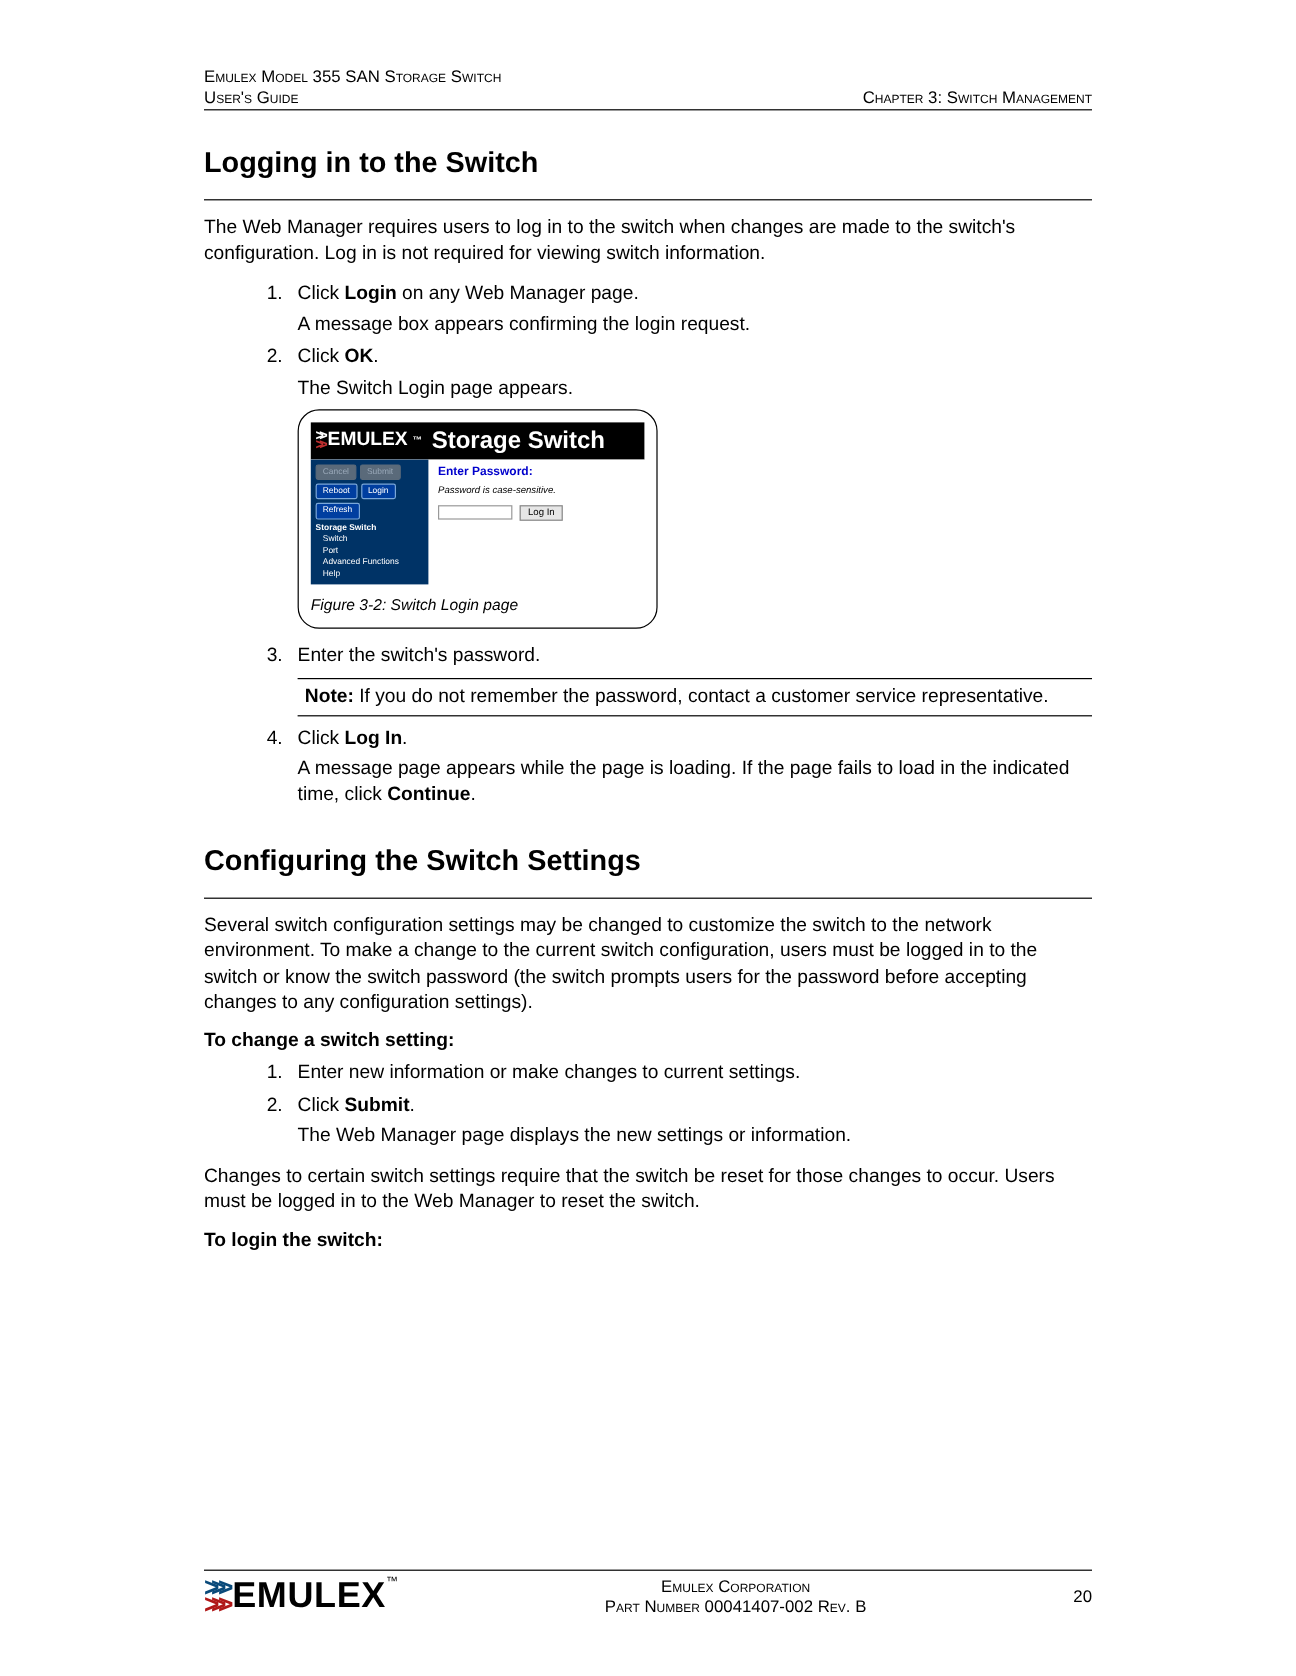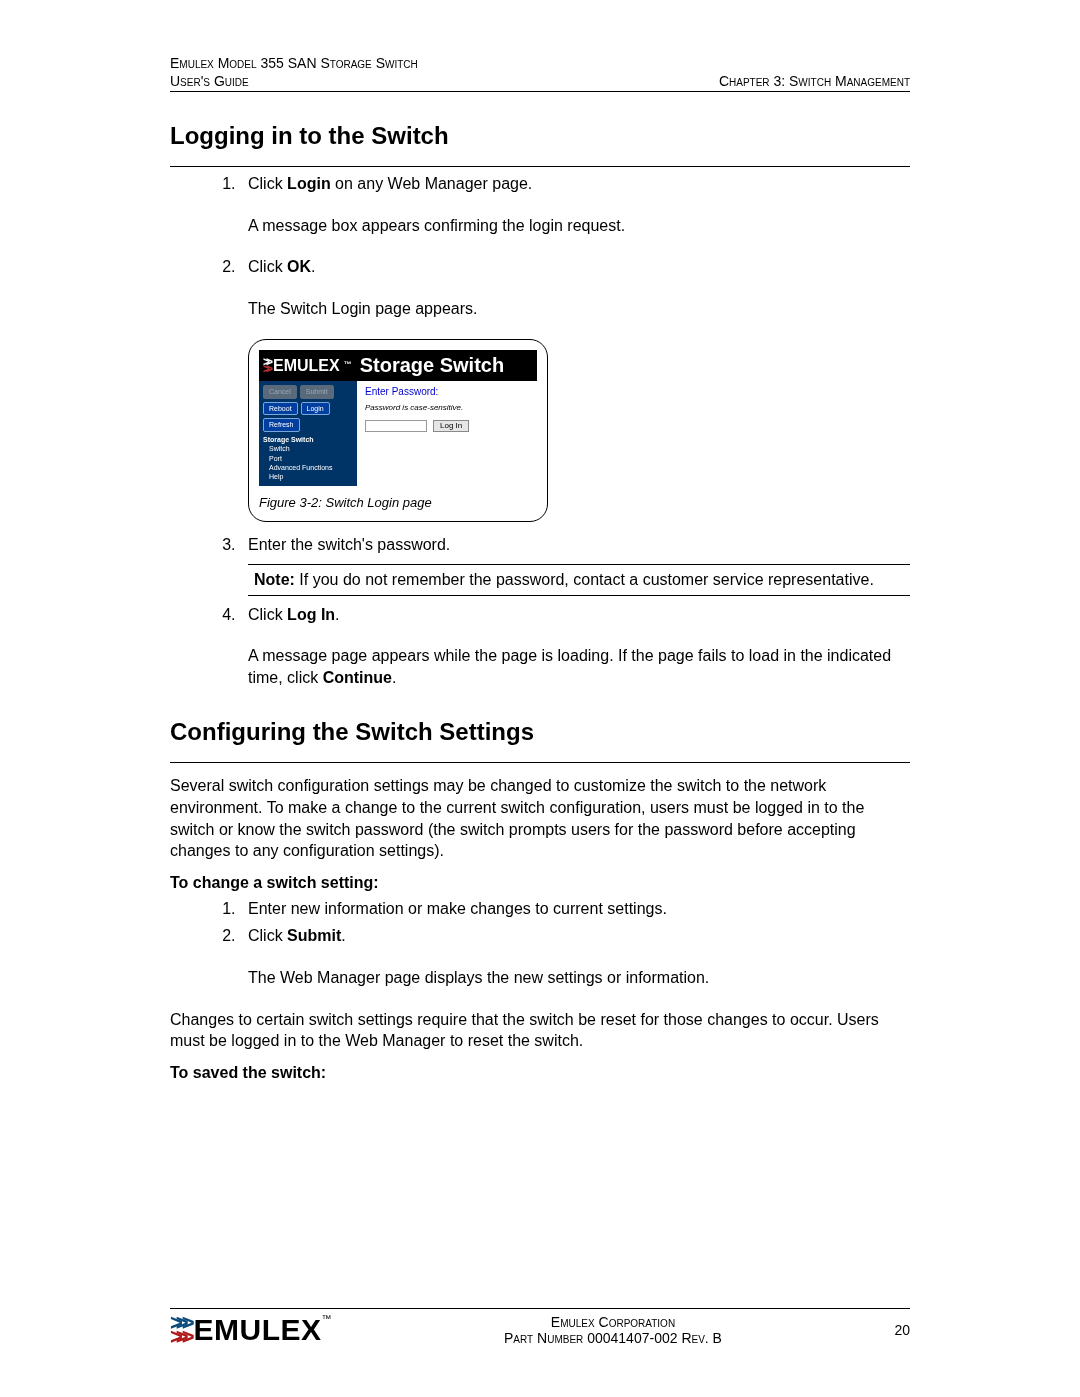--- a/index.html
+++ b/index.html
@@ -47,21 +47,21 @@
   ol.steps {
     font-size: 16px;
     line-height: 1.35;
     margin: 0 0 10px 0;
     padding-left: 70px;
   }
   ol.steps li {
     margin: 6px 0;
     padding-left: 8px;
   }
-  .step-body { margin: 20px 0; }
+  .step-body { margin: 4px 0; }
   .figure-wrap {
     border: 1.5px solid #000;
     border-radius: 18px;
     width: 300px;
     padding: 10px;
     margin: 6px 0 12px 0;
     box-sizing: border-box;
   }
   .fig-app { }
   .fig-app-header {
@@ -94,21 +94,21 @@
     border-radius: 2px;
   }
   .fig-nav-btn.dim { background: #5a6a7a; color: #99a8b8; border-color:#5a6a7a;}
   .fig-tree-root { font-size: 7px; margin-top: 3px; font-weight: bold;}
   .fig-tree-item { font-size: 7px; margin-left: 6px; }
   .fig-main {
     flex: 1;
     padding: 4px 8px;
     font-size: 8px;
   }
-  .fig-ep-title { color: #0000cc; font-weight: normal; font-size: 10px;}
+  .fig-ep-title { color: #0000cc; font-weight: bold; font-size: 10px;}
   .fig-pw-note { font-style: italic; font-size: 8px; margin: 4px 0 6px 0;}
   .fig-pw-row { display:flex; align-items:center; gap:6px;}
   .fig-pw-input { border: 1px solid #999; height: 10px; width: 60px; background:#fff;}
   .fig-login-btn { border:1px solid #888; font-size:8px; padding:0 6px; background:#e6e6e6;}
   .fig-caption { font-style: italic; font-size: 13px; margin-top: 8px; }
 
   .note-box {
     border-top: 1px solid #000;
     border-bottom: 1px solid #000;
     padding: 4px 6px;
@@ -162,20 +162,21 @@
       <span></span>
     </div>
     <div class="header-row">
       <span class="header-left">User's Guide</span>
       <span class="header-right">Chapter 3: Switch Management</span>
     </div>
   </div>
 
   <h2 class="section-title">Logging in to the Switch</h2>
 
+  <p class="body-text">The Web Manager requires users to log in to the switch when changes are made to the switch's configuration. Log in is not required for viewing switch information.</p>
 
 
   <ol class="steps">
     <li>
       <span>Click </span><b>Login</b><span> on any Web Manager page.</span>
       <div class="step-body">A message box appears confirming the login request.</div>
     </li>
     <li>
       <span>Click </span><b>OK</b><span>.</span>
       <div class="step-body">The Switch Login page appears.</div>
@@ -246,21 +247,21 @@
   <ol class="steps">
     <li>Enter new information or make changes to current settings.</li>
     <li>
       <span>Click </span><b>Submit</b><span>.</span>
       <div class="step-body">The Web Manager page displays the new settings or information.</div>
     </li>
   </ol>
 
   <p class="body-text">Changes to certain switch settings require that the switch be reset for those changes to occur. Users must be logged in to the Web Manager to reset the switch.</p>
 
-  <div class="proc-heading">To saved the switch:</div>
+  <div class="proc-heading">To login the switch:</div>
 
   <div class="footer">
     <div class="footer-logo">
       <span class="logo-icon">
         <span class="logo-chevron">&gt;&gt;&gt;</span>
         <span class="logo-chevron red">&gt;&gt;&gt;</span>
       </span>
       <span>
         <span class="logo-text">EMULEX</span><span class="logo-tm">™</span>
       </span>

